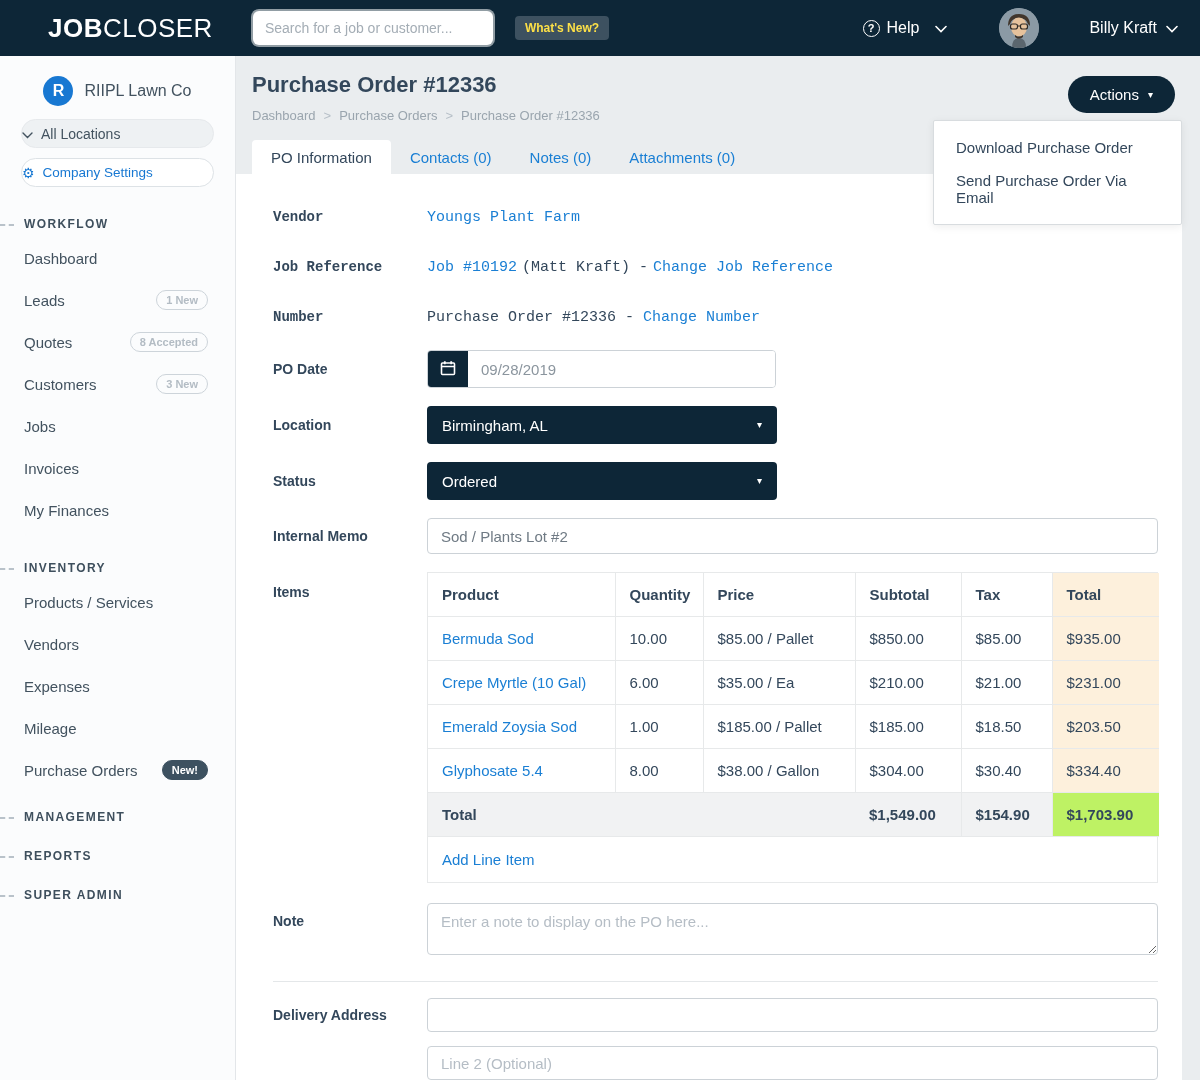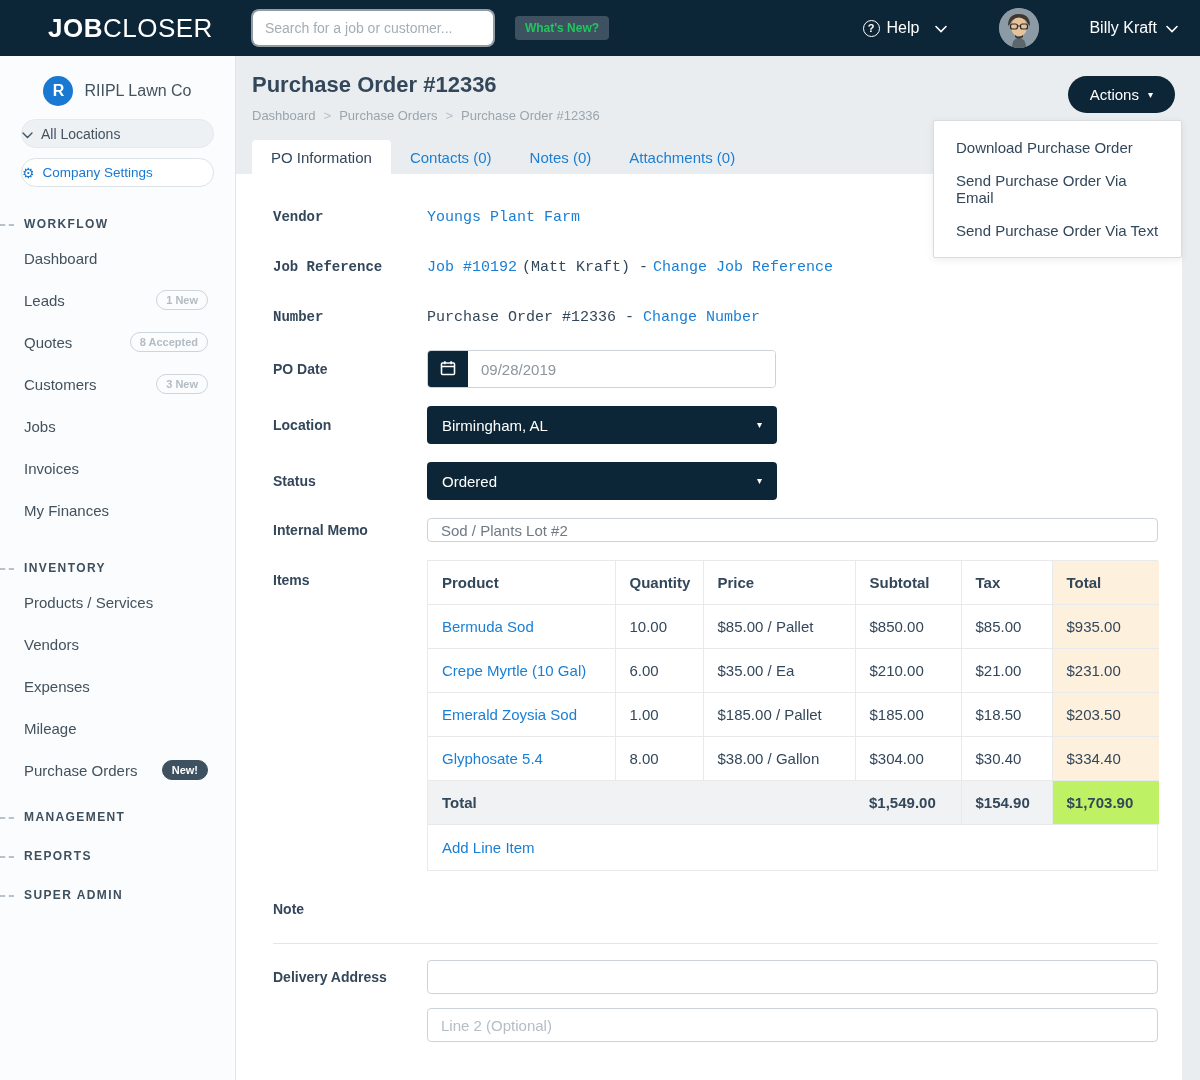--- a/index.html
+++ b/index.html
@@ -10,21 +10,21 @@
   
   .navbar { height:56px; background:#0d2637; display:flex; align-items:center; flex:none; }
   .logo { margin-left:48px; font-size:26px; color:#fff; letter-spacing:.5px; white-space:nowrap; }
   .logo .b1 { font-weight:800; }
   .logo .b2 { font-weight:300; }
   .searchbox { margin-left:40px; width:240px; height:34px; background:#fff; border-radius:6px;
     box-shadow:0 0 0 2px rgba(255,255,255,.55); display:flex; align-items:center; padding:0 12px; }
   .searchbox input { border:none; outline:none; width:100%; font-size:14px; color:#55606a;
     font-family:"Liberation Sans", sans-serif; }
   .searchbox input::placeholder { color:#a4adb5; }
-  .whats-new { margin-left:22px; background:#3d5160; color:#22c55e; font-weight:700; font-size:12px;
+  .whats-new { margin-left:22px; background:#3d5160; color:#fde047; font-weight:700; font-size:12px;
     padding:5px 10px; border-radius:4px; border:none; cursor:pointer; font-family:"Liberation Sans", sans-serif; }
   .nav-right { margin-left:auto; display:flex; align-items:center; margin-right:22px; color:#fff; }
   .help-menu { display:flex; align-items:center; gap:7px; font-size:16px; cursor:pointer; }
   .qcircle { width:17px; height:17px; border:1.5px solid #fff; border-radius:50%; font-size:11px;
     display:flex; align-items:center; justify-content:center; font-weight:700; }
   .chev { margin-left:9px; display:inline-block; }
   .avatar { width:40px; height:40px; border-radius:50%; overflow:hidden; margin:0 50px 0 52px; flex:none;
     background:#8b9aa5; cursor:pointer; }
   .user-menu { display:flex; align-items:center; font-size:16px; cursor:pointer; }
 
@@ -88,21 +88,21 @@
   .date-group { display:flex; width:349px; height:38px; border:1px solid #ccd2d7; border-radius:4px; overflow:hidden; }
   .date-btn { width:40px; flex:none; background:#0d2637; display:flex; align-items:center; justify-content:center;
     border:none; cursor:pointer; }
   .date-group input { flex:1; border:none; outline:none; padding:0 13px; font-size:15px; color:#8b959e;
     font-family:"Liberation Sans", sans-serif; min-width:0; }
 
   .dark-select { width:350px; height:38px; background:#0d2637; border-radius:4px; color:#fff; font-size:15px;
     display:flex; align-items:center; padding:0 15px; position:relative; cursor:pointer; }
   .dark-select .caret { position:absolute; right:15px; color:#fff; }
 
-  .text-input { width:100%; height:24px; border:1px solid #ccd2d7; border-radius:4px; padding:0 13px;
+  .text-input { width:100%; height:36px; border:1px solid #ccd2d7; border-radius:4px; padding:0 13px;
     font-size:15px; color:#6f7a84; outline:none; font-family:"Liberation Sans", sans-serif; }
   .text-input::placeholder { color:#b5bdc5; }
   .grow { flex:1; min-width:0; }
 
   
   .items-box { flex:1; min-width:0; border:1px solid #e7e9ea; }
   table.items { width:100%; border-collapse:collapse; font-size:15px; color:#33475b; table-layout:fixed; }
   table.items th, table.items td { padding:13px 14px; text-align:left; border-bottom:1px solid #e7e9ea;
     border-right:1px solid #e7e9ea; overflow:hidden; white-space:nowrap; }
   table.items th { font-weight:600; }
@@ -245,21 +245,20 @@
         </div>
       </div>
 
       <button class="actions-btn">
         <span>Actions</span>
         <span class="caret">▾</span>
       </button>
       <div class="actions-menu">
         <div class="menu-item">Download Purchase Order</div>
         <div class="menu-item">Send Purchase Order Via Email</div>
-        <div class="menu-item">Send Purchase Order Via Text</div>
       </div>
 
       <div class="tabs">
         <div class="tab active">PO Information</div>
         <div class="tab">Contacts (0)</div>
         <div class="tab">Notes (0)</div>
         <div class="tab">Attachments (0)</div>
       </div>
 
       <div class="pane">
@@ -382,20 +381,21 @@
                   <td class="col-total">$1,703.90</td>
                 </tr>
               </tbody>
             </table>
             <div class="add-line"><span class="link">Add Line Item</span></div>
           </div>
         </div>
 
         <div class="frow top" style="margin-bottom:0;">
           <div class="flabel" style="padding-top:10px;">Note</div>
+          <textarea class="note-area grow" placeholder="Enter a note to display on the PO here..." style=""></textarea>
         </div>
 
         <hr class="divider">
 
         <div class="frow center" style="margin-bottom:14px;">
           <div class="flabel">Delivery Address</div>
           <input type="text" class="text-input grow addr-input" style="">
         </div>
         <div class="frow center indent" style="margin-bottom:0;">
           <input type="text" class="text-input grow addr-input" placeholder="Line 2 (Optional)" style="">

